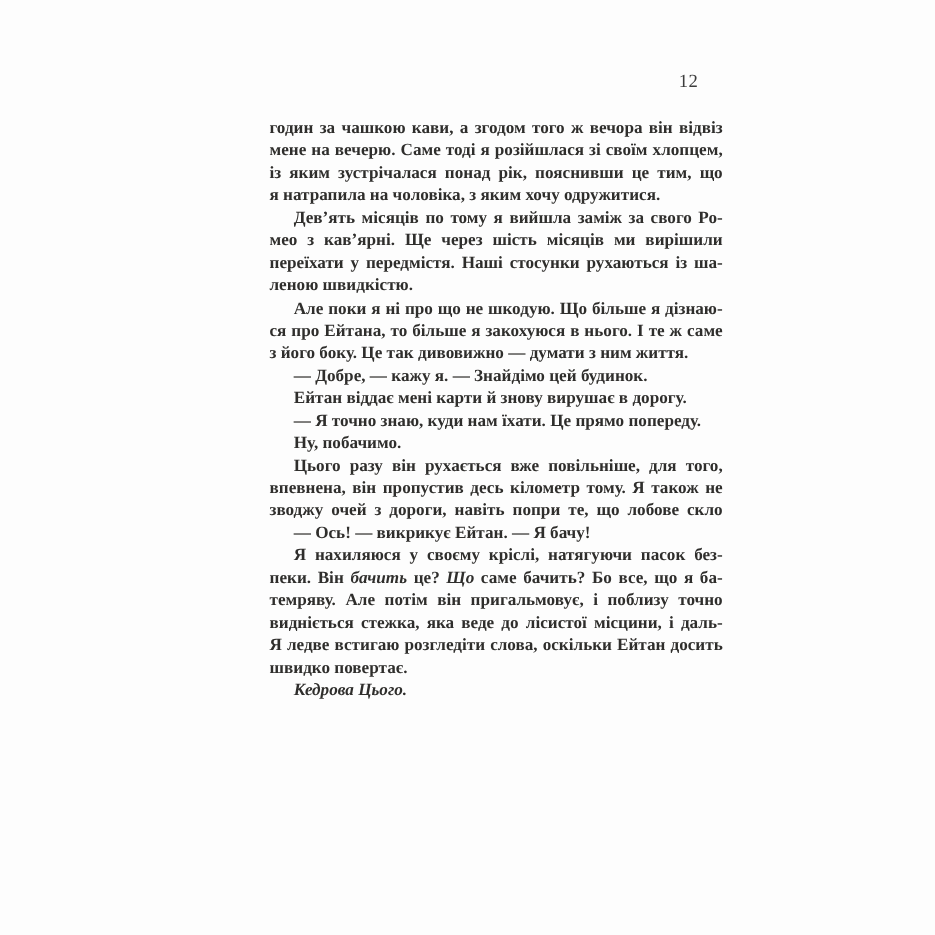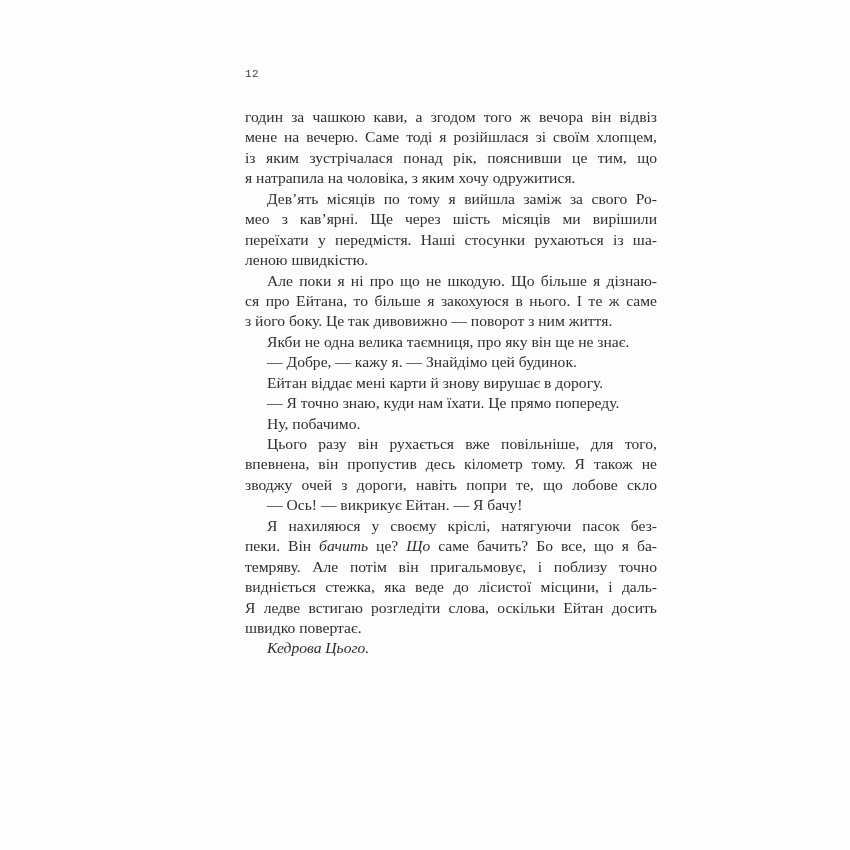--- a/index.html
+++ b/index.html
@@ -16,38 +16,39 @@
     position: relative;
     width: 850px;
     height: 850px;
     overflow: hidden;
   }
   .folio {
     position: absolute;
     top: 66px;
     left: 245px;
     width: 390px;
-    text-align: left;
-    font-family: Liberation Mono, monospace;
-    font-size: 11px;
+    text-align: right;
+    font-family: Liberation Serif, serif;
+    font-size: 17px;
     line-height: 16px;
     letter-spacing: 0.5px;
   }
   .text-block {
     position: absolute;
     left: 245px;
     top: 107px;
     width: 412px;
   }
   .line {
     font-size: 15.6px;
     line-height: 20.45px;
     height: 20.45px;
     text-align: justify;
     text-align-last: justify;
+    font-weight: bold;
   }
   .line.last {
     text-align-last: left;
   }
   .line.indent {
     text-indent: 22px;
   }
   .line i {
     font-style: italic;
   }
@@ -61,22 +62,21 @@
       <div class="line">годин за чашкою кави, а згодом того ж вечора він відвіз</div>
       <div class="line">мене на вечерю. Саме тоді я розійшлася зі своїм хлопцем,</div>
       <div class="line">із яким зустрічалася понад рік, пояснивши це тим, що</div>
       <div class="line last">я натрапила на чоловіка, з яким хочу одружитися.</div>
       <div class="line indent">Дев’ять місяців по тому я вийшла заміж за свого Ро-</div>
       <div class="line">мео з кав’ярні. Ще через шість місяців ми вирішили</div>
       <div class="line">переїхати у передмістя. Наші стосунки рухаються із ша-</div>
       <div class="line last">леною швидкістю.</div>
       <div class="line indent">Але поки я ні про що не шкодую. Що більше я дізнаю-</div>
       <div class="line">ся про Ейтана, то більше я закохуюся в нього. І те ж саме</div>
-      <div class="line last">з його боку. Це так дивовижно — поворот з ним життя.</div>
-      <div class="line indent last">Якби не одна велика таємниця, про яку він ще не знає.</div>
+      <div class="line last">з його боку. Це так дивовижно — думати з ним життя.</div>
       <div class="line indent last">— Добре, — кажу я. — Знайдімо цей будинок.</div>
       <div class="line indent last">Ейтан віддає мені карти й знову вирушає в дорогу.</div>
       <div class="line indent last">— Я точно знаю, куди нам їхати. Це прямо попереду.</div>
       <div class="line indent last">Ну, побачимо.</div>
       <div class="line indent">Цього разу він рухається вже повільніше, для того,</div>
       <div class="line">впевнена, він пропустив десь кілометр тому. Я також не</div>
       <div class="line">зводжу очей з дороги, навіть попри те, що лобове скло</div>
       <div class="line indent last">— Ось! — викрикує Ейтан. — Я бачу!</div>
       <div class="line indent">Я нахиляюся у своєму кріслі, натягуючи пасок без-</div>
       <div class="line">пеки. Він <i>бачить</i> це? <i>Що</i> саме бачить? Бо все, що я ба-</div>

